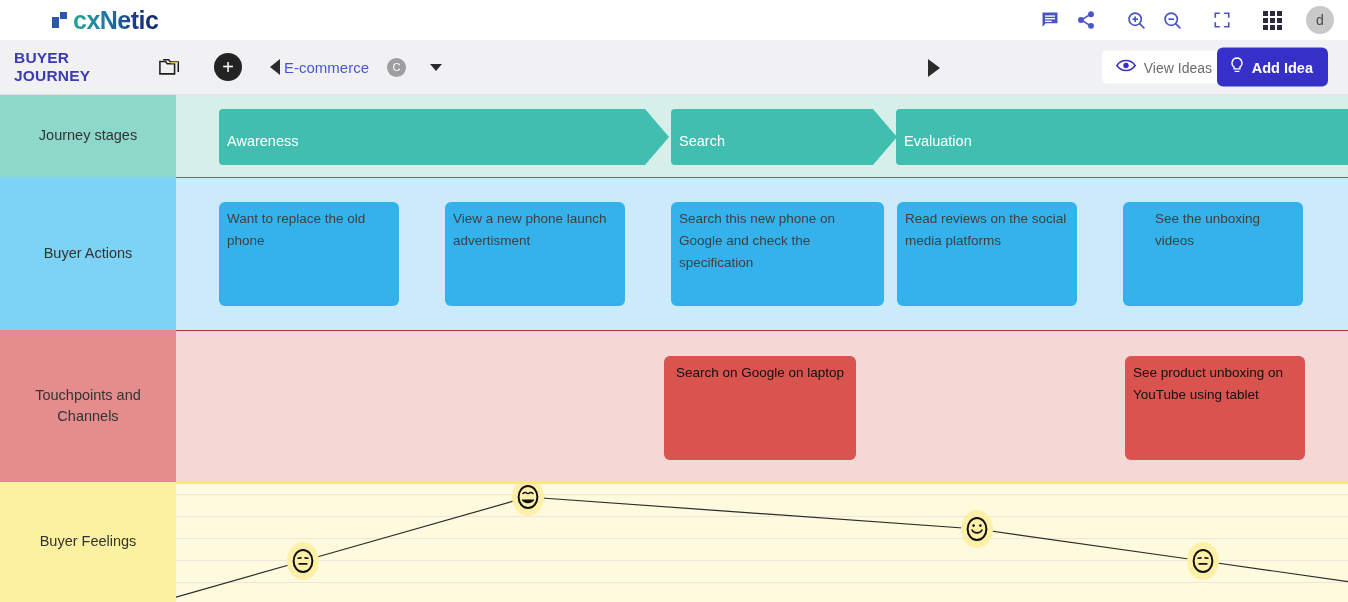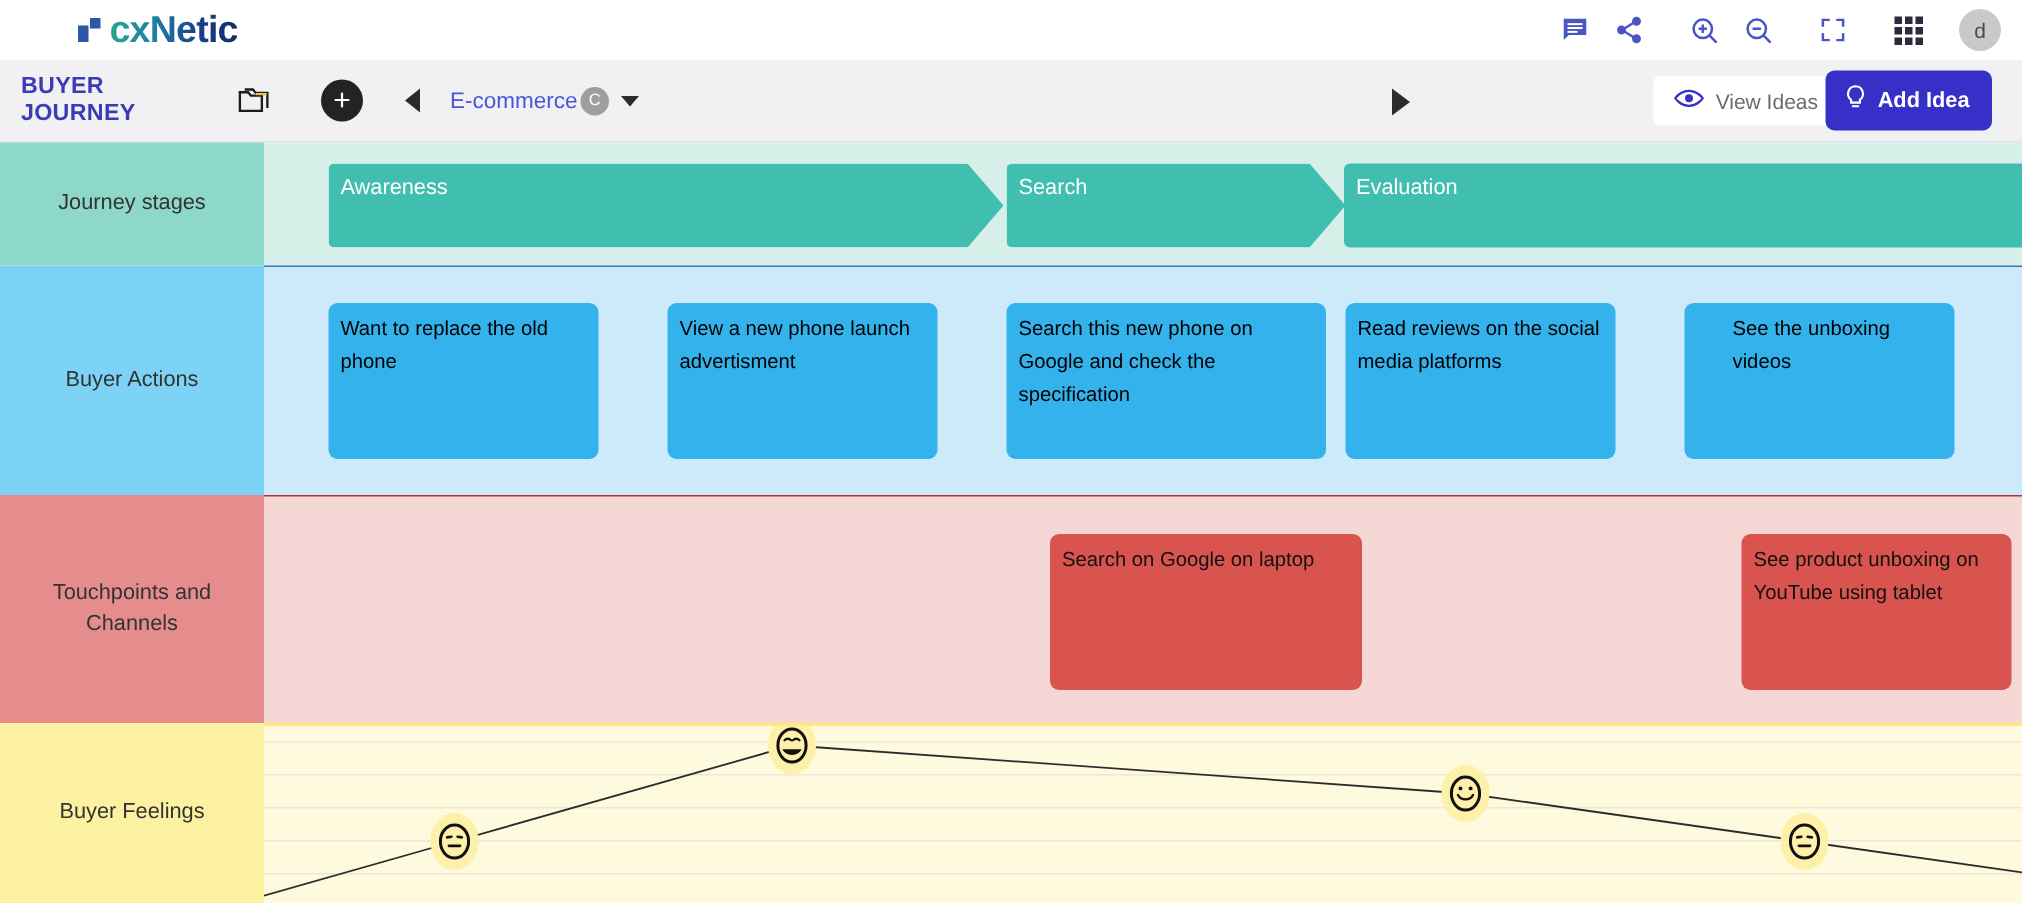--- a/index.html
+++ b/index.html
@@ -73,21 +73,21 @@
     display:flex; align-items:center; justify-content:center;
     font-size: 20px; font-weight: 300; line-height: 0; margin-left: 22px; cursor:pointer;
   }
   .tb-prev {
     margin-left: 24px; width: 18px; cursor: pointer;
     display:flex; align-items:center; justify-content:center;
   }
   .tri-l { width:0;height:0;border-top:8px solid transparent;border-bottom:8px solid transparent;border-right:10px solid #2b2b2b; }
   .tri-r { width:0;height:0;border-top:9px solid transparent;border-bottom:9px solid transparent;border-left:12px solid #2b2b2b; }
   .chip-wrap {
-    margin-left: 16px; display:flex; align-items:center; gap:4px; cursor:pointer;
+    margin-left: 0; display:flex; align-items:center; gap:20px; cursor:pointer;
   }
   .chip-label { color:#4a55d8; font-size:15px; }
   .chip-badge {
     width:19px;height:19px;border-radius:50%;background:#9e9e9e;color:#fff;
     font-size:11px;display:flex;align-items:center;justify-content:center;
     margin-left:-2px;
   }
   .caret-d { width:0;height:0;border-left:6px solid transparent;border-right:6px solid transparent;border-top:7px solid #2b2b2b; margin-left:4px; }
   .tb-next { position:absolute; left:928px; top:0; height:55px; display:flex; align-items:center; cursor:pointer; }
   .view-ideas {
@@ -115,36 +115,36 @@
   }
   .rowbody { flex:1; position:relative; }
 
   
   .row-stages { height:82px; }
   .row-stages .rowlabel { background:#8ed8ca; }
   .row-stages .rowbody { background:#d6efe9; }
   .stage {
     position:absolute; top:14px; height:56px;
     background:#40bfb0; color:#fff;
-    font-size:14.5px; padding:8px 0 0 8px;
+    font-size:14.5px; padding:24px 0 0 8px;
     border-radius:4px;
   }
   .stage.arrow {
     border-radius:4px 0 0 4px;
     clip-path: polygon(0 0, calc(100% - 24px) 0, 100% 50%, calc(100% - 24px) 100%, 0 100%);
   }
 
   
   .row-actions { height:153px; }
   .row-actions .rowlabel { background:#7dd3f5; }
   .row-actions .rowbody { background:#cdeafb; border-top:1px solid #2b7fbf; }
   .card-blue {
     position:absolute; top:24px; height:104px;
     background:#33b2ec; border-radius:6px;
-    color:#000000; font-size:13.5px; line-height:1.62;
+    color:#404040; font-size:13.5px; line-height:1.62;
     padding:6px 8px 0 8px; cursor:pointer;
   }
 
   
   .row-touch { height:152px; }
   .row-touch .rowlabel { background:#e58d8d; }
   .row-touch .rowbody { background:#f5d8d6; border-top:1px solid #b53430; }
   .card-red {
     position:absolute; top:25px; height:104px;
     background:#d9534f; border-radius:6px;
@@ -308,22 +308,22 @@
       <div class="card-blue" style="left:269px;width:180px;">View a new phone launch advertisment</div>
       <div class="card-blue" style="left:495px;width:213px;">Search this new phone on Google and check the specification</div>
       <div class="card-blue" style="left:721px;width:180px;">Read reviews on the social media platforms</div>
       <div class="card-blue" style="left:947px;width:180px;padding-left:32px;">See the unboxing videos</div>
     </div>
   </div>
 
   <div class="row row-touch">
     <div class="rowlabel">Touchpoints and Channels</div>
     <div class="rowbody">
-      <div class="card-red" style="left:524px;width:208px;">Search on Google on laptop</div>
-      <div class="card-red" style="left:949px;width:180px;margin-left:36px;">See product unboxing on YouTube using tablet</div>
+      <div class="card-red" style="left:488px;width:192px;text-align:center;">Search on Google on laptop</div>
+      <div class="card-red" style="left:949px;width:180px;">See product unboxing on YouTube using tablet</div>
     </div>
   </div>
 
   <div class="row row-feel">
     <div class="rowlabel">Buyer Feelings</div>
     <div class="rowbody">
       <div id="gridlines">
           <div class="gridline" style="top: 10px;"></div>
           <div class="gridline" style="top: 32px;"></div>
           <div class="gridline" style="top: 54px;"></div>

